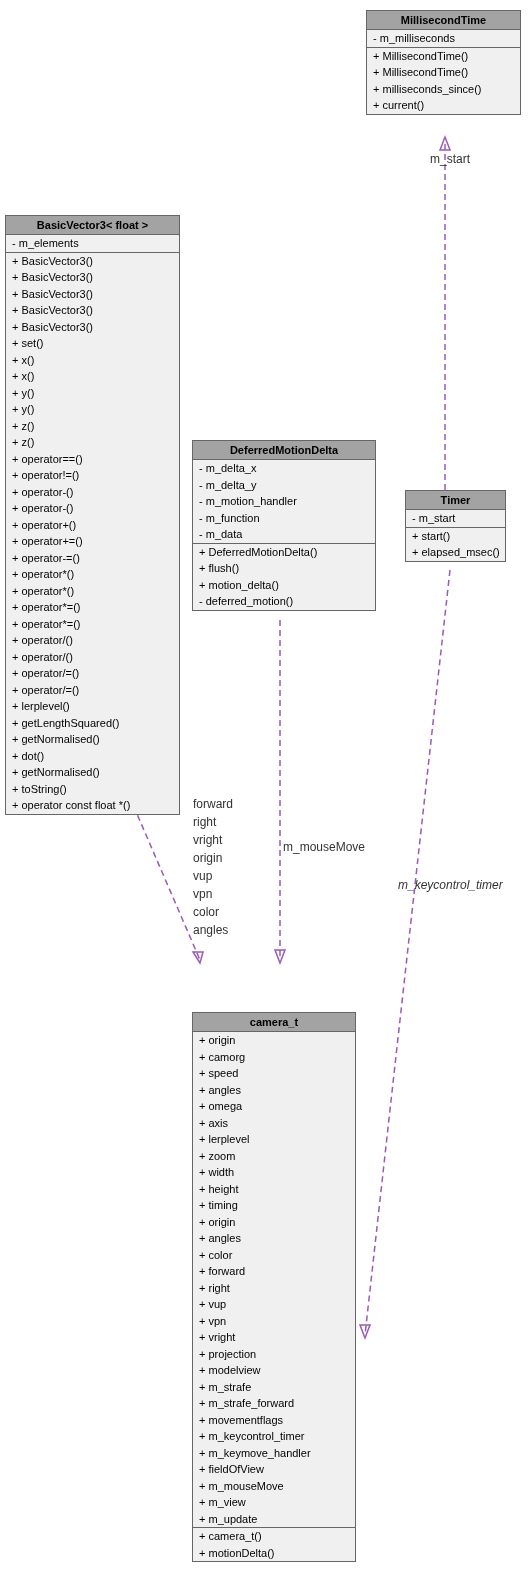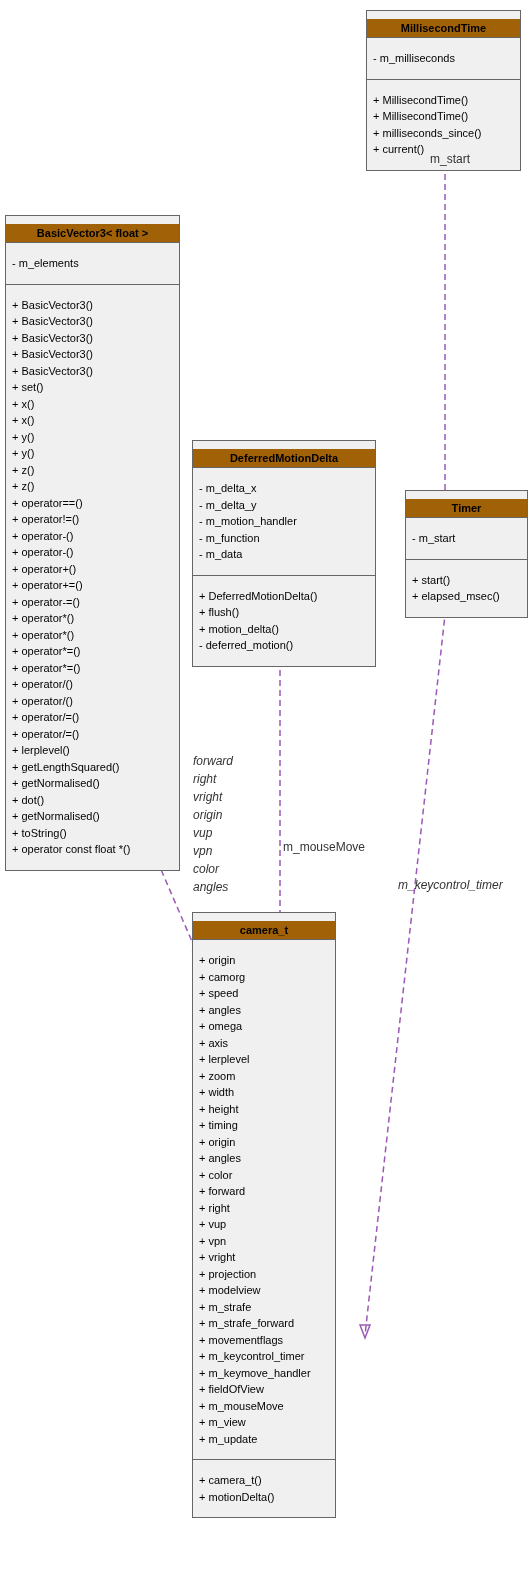--- a/index.html
+++ b/index.html
@@ -15,30 +15,29 @@
       min-height: 1587px;
       position: relative;
       overflow: hidden;
     }
     .uml-box {
       position: absolute;
       background: #f0f0f0;
       border: 1px solid #666;
     }
     .uml-box-title {
-      background: #a16207;
+      background: #a3a3a3;
       border-bottom: 1px solid #666;
       padding: 3px 6px;
       font-weight: bold;
       text-align: center;
-      margin-top: 8px;
     }
     .uml-section {
       border-bottom: 1px solid #666;
-      padding: 12px 6px;
+      padding: 0 6px;
     }
     .uml-section:last-child {
       border-bottom: none;
     }
     .uml-section p {
       line-height: 1.5;
       white-space: nowrap;
     }
     svg.arrows {
       position: absolute;
@@ -93,21 +92,21 @@
       <p>- m_milliseconds</p>
     </div>
     <div class="uml-section">
       <p>+ MillisecondTime()</p>
       <p>+ MillisecondTime()</p>
       <p>+ milliseconds_since()</p>
       <p>+ current()</p>
     </div>
   </div>
 
-  <div class="uml-box" style="left:405px; top:490px; width:123px;">
+  <div class="uml-box" style="left:405px; top:490px; width:101px;">
     <div class="uml-box-title">
       <span>Timer</span>
     </div>
     <div class="uml-section">
       <p>- m_start</p>
     </div>
     <div class="uml-section">
       <p>+ start()</p>
       <p>+ elapsed_msec()</p>
     </div>
@@ -170,21 +169,21 @@
       <p>+ lerplevel()</p>
       <p>+ getLengthSquared()</p>
       <p>+ getNormalised()</p>
       <p>+ dot()</p>
       <p>+ getNormalised()</p>
       <p>+ toString()</p>
       <p>+ operator const float *()</p>
     </div>
   </div>
 
-  <div class="uml-box" style="left:192px; top:912px; width:144px;">
+  <div class="uml-box" style="left:192px; top:1012px; width:164px;">
     <div class="uml-box-title">
       <span>camera_t</span>
     </div>
     <div class="uml-section">
       <p>+ origin</p>
       <p>+ camorg</p>
       <p>+ speed</p>
       <p>+ angles</p>
       <p>+ omega</p>
       <p>+ axis</p>
@@ -216,21 +215,21 @@
     <div class="uml-section">
       <p>+ camera_t()</p>
       <p>+ motionDelta()</p>
     </div>
   </div>
 
   <div class="label-text" style="left:430px; top:152px;">
     <span>m_start</span>
   </div>
 
-  <div class="label-text" style="left:193px; top:752px; line-height:1.5;font-style:italic;">
+  <div class="label-text" style="left:193px; top:795px; line-height:1.5;">
     forward<br>right<br>vright<br>origin<br>vup<br>vpn<br>color<br>angles
   </div>
 
   <div class="label-text" style="left:283px; top:840px;">
     <span>m_mouseMove</span>
   </div>
 
   <div class="label-text" style="left:398px; top:878px;font-style:italic;">
     <span>m_keycontrol_timer</span>
   </div>

